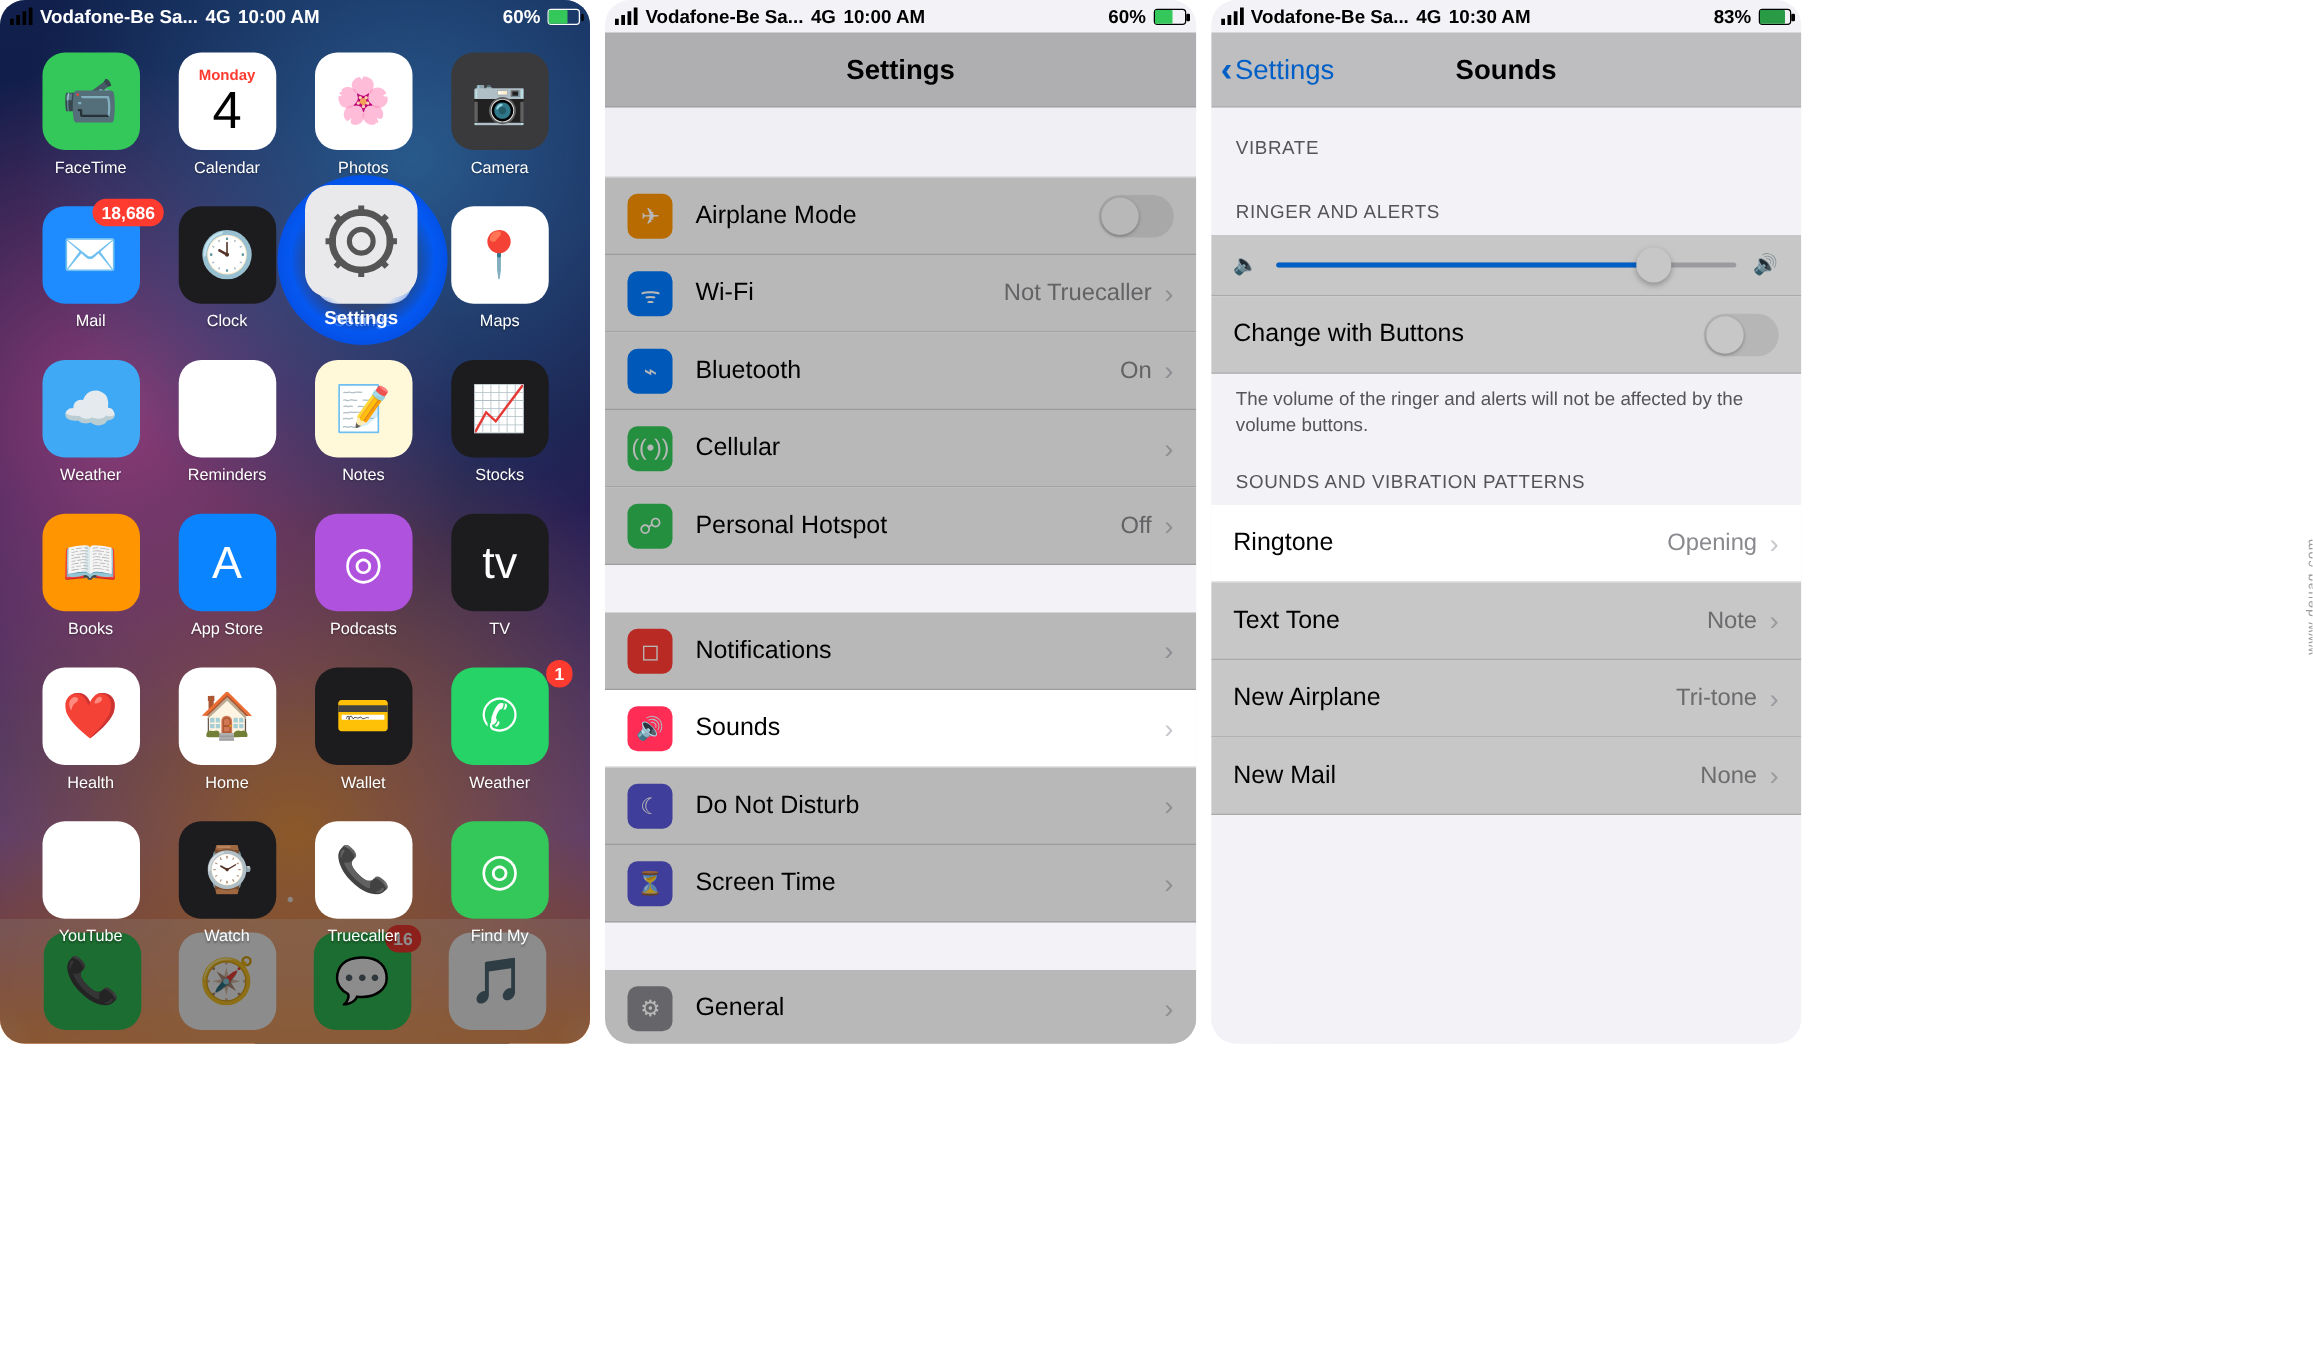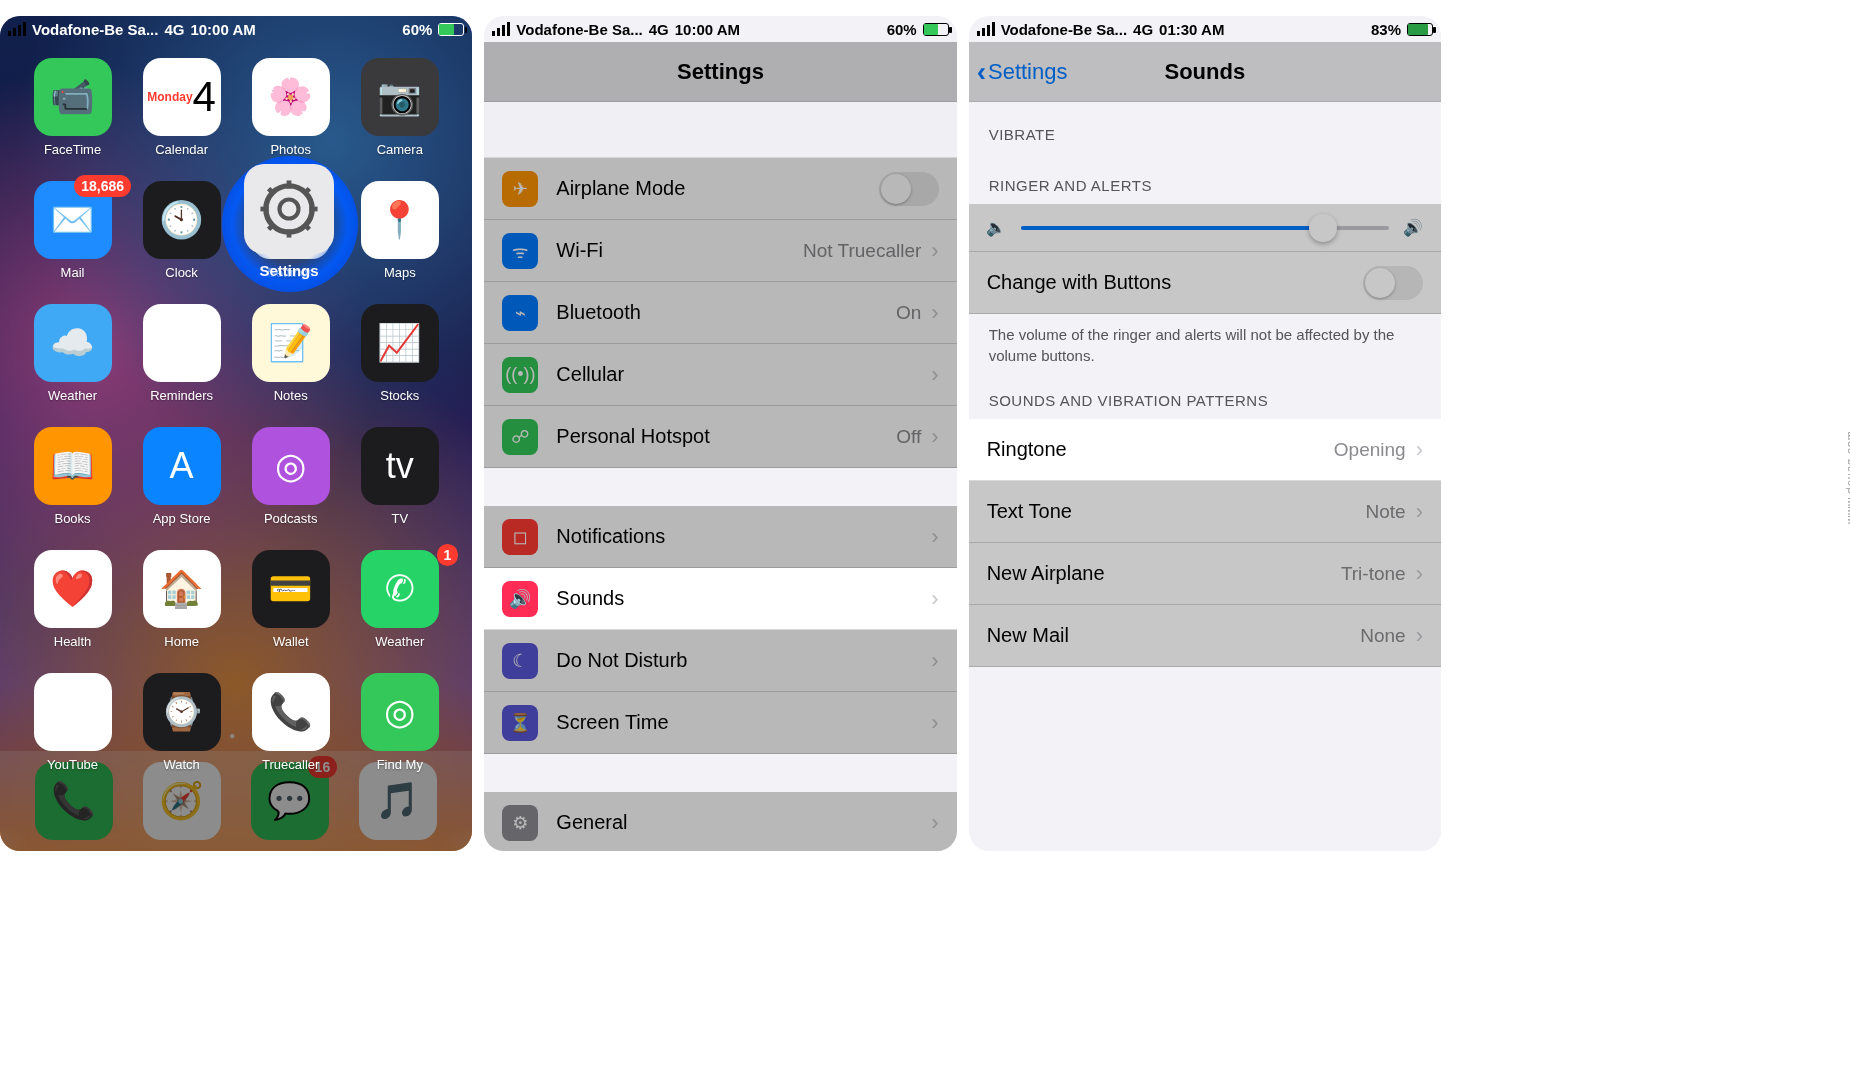--- a/index.html
+++ b/index.html
@@ -13,21 +13,20 @@
   }
   .canvas {
     position: absolute;
     left: 0; top: 0;
     width: 1441px;
     height: 835px;
     display: flex;
     gap: 12px;
     background: #fff;
     border-radius: 18px;
-    margin-top: 16px;
   }
   .phone {
     width: 473px;
     height: 835px;
     position: relative;
     overflow: hidden;
     border-radius: 20px;
     background: #f2f2f7;
   }
   
@@ -161,21 +160,21 @@
           </span>
       </div>
     </div>
 
     <div class="home-grid" id="home-grid">
         <div class="app">
           <div class="ic" style="background:#34c759">📹</div>
           <div class="lbl">FaceTime</div>
         </div>
         <div class="app">
-          <div class="ic" style="background:#fff;flex-direction:row;color:#ff3b30">
+          <div class="ic" style="background:#fff;flex-direction:column;color:#ff3b30">
       <span style="font-size:12px;color:#ff3b30;font-weight:600">Monday</span>
       <span style="font-size:42px;color:#000;font-weight:300;line-height:1">4</span>
           </div>
           <div class="lbl">Calendar</div>
         </div>
         <div class="app">
           <div class="ic" style="background:#ffffff">🌸</div>
           <div class="lbl">Photos</div>
         </div>
         <div class="app">
@@ -401,21 +400,21 @@
     <div class="status-bar">
       <div class="status-left">
         <span class="bars">
               <span></span>
               <span></span>
               <span></span>
               <span></span>
             </span>
         <span>Vodafone-Be Sa...</span>
         <span>4G</span>
-        <span style="font-weight:700">01:30 AM</span>
+        <span style="font-weight:700">10:30 AM</span>
       </div>
       <div class="status-right">
         <span>83%</span>
         <span class="battery">
               <i style="width:83%"></i>
             </span>
       </div>
     </div>
     <div class="nav-bar">
       <div class="nav-back">

